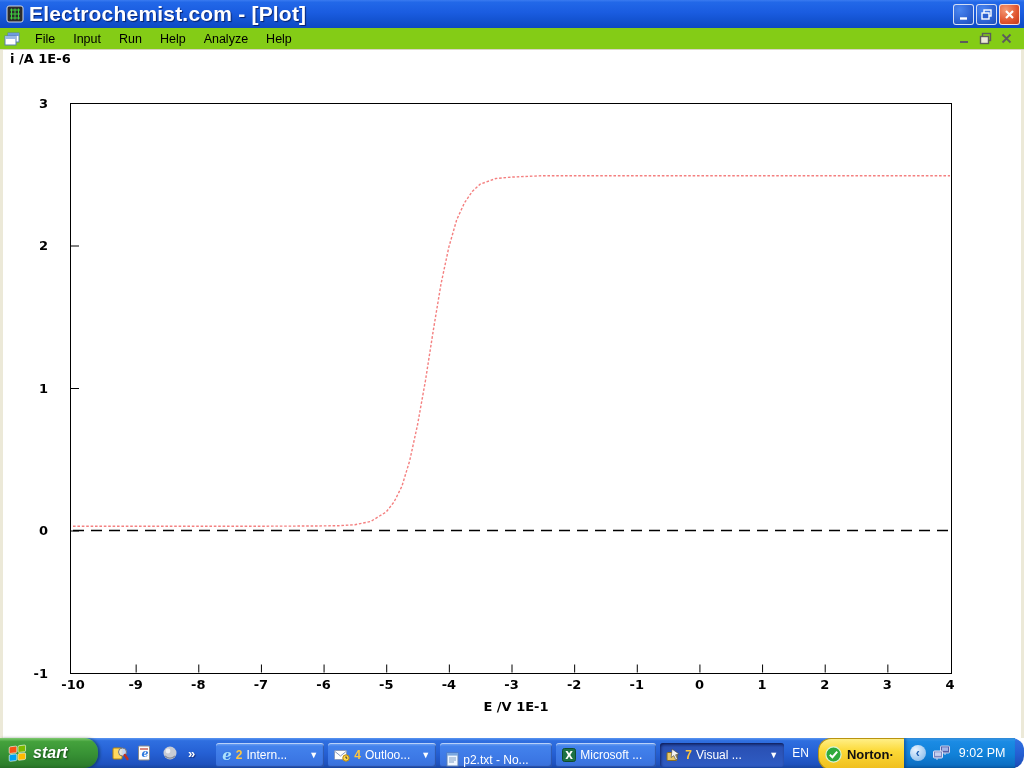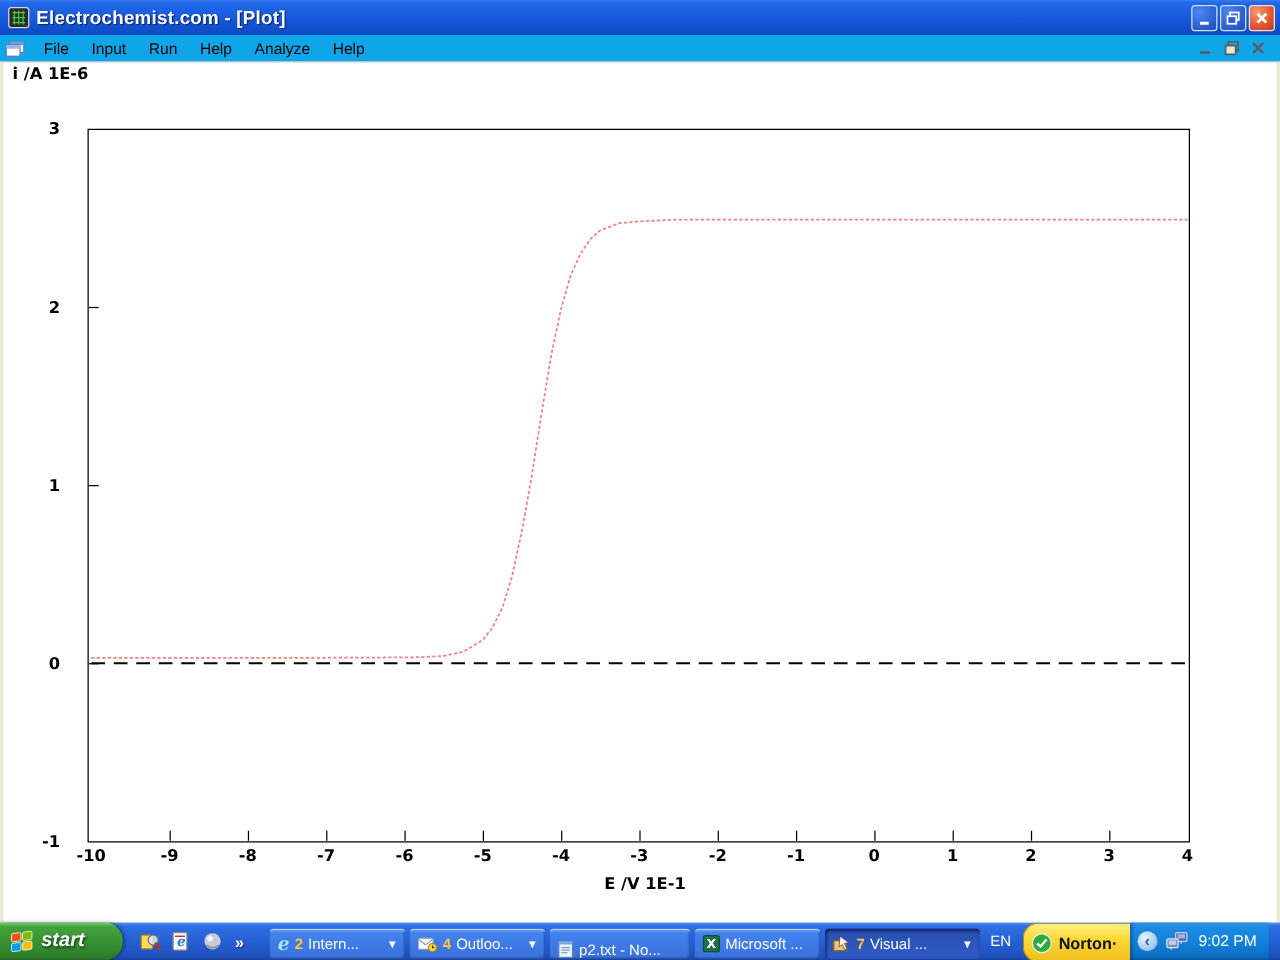--- a/index.html
+++ b/index.html
@@ -4,47 +4,47 @@
 <style>
   html,body{margin:0;padding:0;background:#666;}
   .screen{position:relative;width:1024px;height:768px;overflow:hidden;
     font-family:"Liberation Sans",sans-serif;background:#fff;}
 
   
   .titlebar{position:absolute;left:0;top:0;width:1024px;height:28px;
     background:linear-gradient(to bottom,#3a7bf0 0%,#2268e8 8%,#1a5ce0 45%,#1150cc 80%,#0c48c4 100%);
     display:flex;align-items:center;box-sizing:border-box;padding:0 4px;}
   .app-icon{width:18px;height:18px;margin:0 5px 0 2px;flex:0 0 auto;}
-  .title-text{color:#fff;font-weight:bold;font-size:15px;letter-spacing:.2px;
+  .title-text{color:#fff;font-weight:bold;font-size:21px;letter-spacing:.2px;
     text-shadow:1px 1px 1px rgba(0,0,40,.6);flex:1;white-space:nowrap;overflow:hidden;}
   .winbtns{display:flex;gap:2px;}
   .wbtn{width:21px;height:21px;border-radius:3px;border:1px solid rgba(255,255,255,.8);
     display:flex;align-items:center;justify-content:center;box-sizing:border-box;
     background:radial-gradient(circle at 30% 25%,#4a86f0,#2b60d0 65%,#1c4eb8);}
   .wbtn.close{background:radial-gradient(circle at 30% 25%,#f59a75,#e0552f 60%,#c23a1a);}
 
   
-  .menubar{position:absolute;left:0;top:28px;width:1024px;height:22px;background:#0ea5e9;
+  .menubar{position:absolute;left:0;top:28px;width:1024px;height:22px;background:#84cc16;
     border-bottom:1px solid #d8d4c4;display:flex;align-items:center;box-sizing:border-box;padding:0 4px;}
   .mdi-icon{width:16px;height:14px;margin-right:6px;flex:0 0 auto;}
   .menus{display:flex;flex:1;}
   .menu-item{font-size:12.5px;color:#000;padding:2px 9px;cursor:default;}
   .mdi-controls{display:flex;gap:6px;margin-right:6px;}
   .mdi-controls svg{display:block;}
 
   
   .client{position:absolute;left:0;top:50px;width:1024px;height:688px;background:#fff;
     box-sizing:border-box;border-left:3px solid #ece9d8;border-right:3px solid #ece9d8;}
   .client svg{position:absolute;left:-3px;top:0;}
   .axt{font-family:"DejaVu Sans",sans-serif;font-weight:bold;font-size:13px;fill:#000;}
 
   
   .taskbar{position:absolute;left:0;top:738px;width:1024px;height:30px;
     background:linear-gradient(to bottom,#5a96f2 0%,#2f6fe0 9%,#2560d4 50%,#1e51bd 88%,#17449f 100%);
-    display:flex;align-items:center;box-sizing:border-box;}
+    display:flex;align-items:center;box-sizing:border-box;border-radius:12px;}
   .start{height:30px;width:98px;display:flex;align-items:center;gap:6px;padding-left:8px;box-sizing:border-box;
     background:linear-gradient(to bottom,#7fca70 0%,#44a23c 12%,#379134 55%,#2d7e2c 90%,#256d25 100%);
     border-radius:0 14px 14px 0;box-shadow:2px 0 3px rgba(0,30,0,.4);cursor:pointer;}
   .start-label{color:#fff;font-weight:bold;font-style:italic;font-size:16px;
     text-shadow:1px 1px 2px rgba(0,40,0,.7);}
   .quicklaunch{display:flex;align-items:center;gap:7px;padding:0 9px 0 13px;}
   .ql-overflow{color:#fff;font-size:13px;font-weight:bold;text-shadow:1px 1px 1px rgba(0,0,60,.5);
     margin-left:2px;cursor:pointer;}
   .taskbuttons{display:flex;margin-left:12px;}
   .tbtn{display:flex;align-items:center;gap:4px;height:24px;margin:3px 4px 0 0;padding:0 6px;

